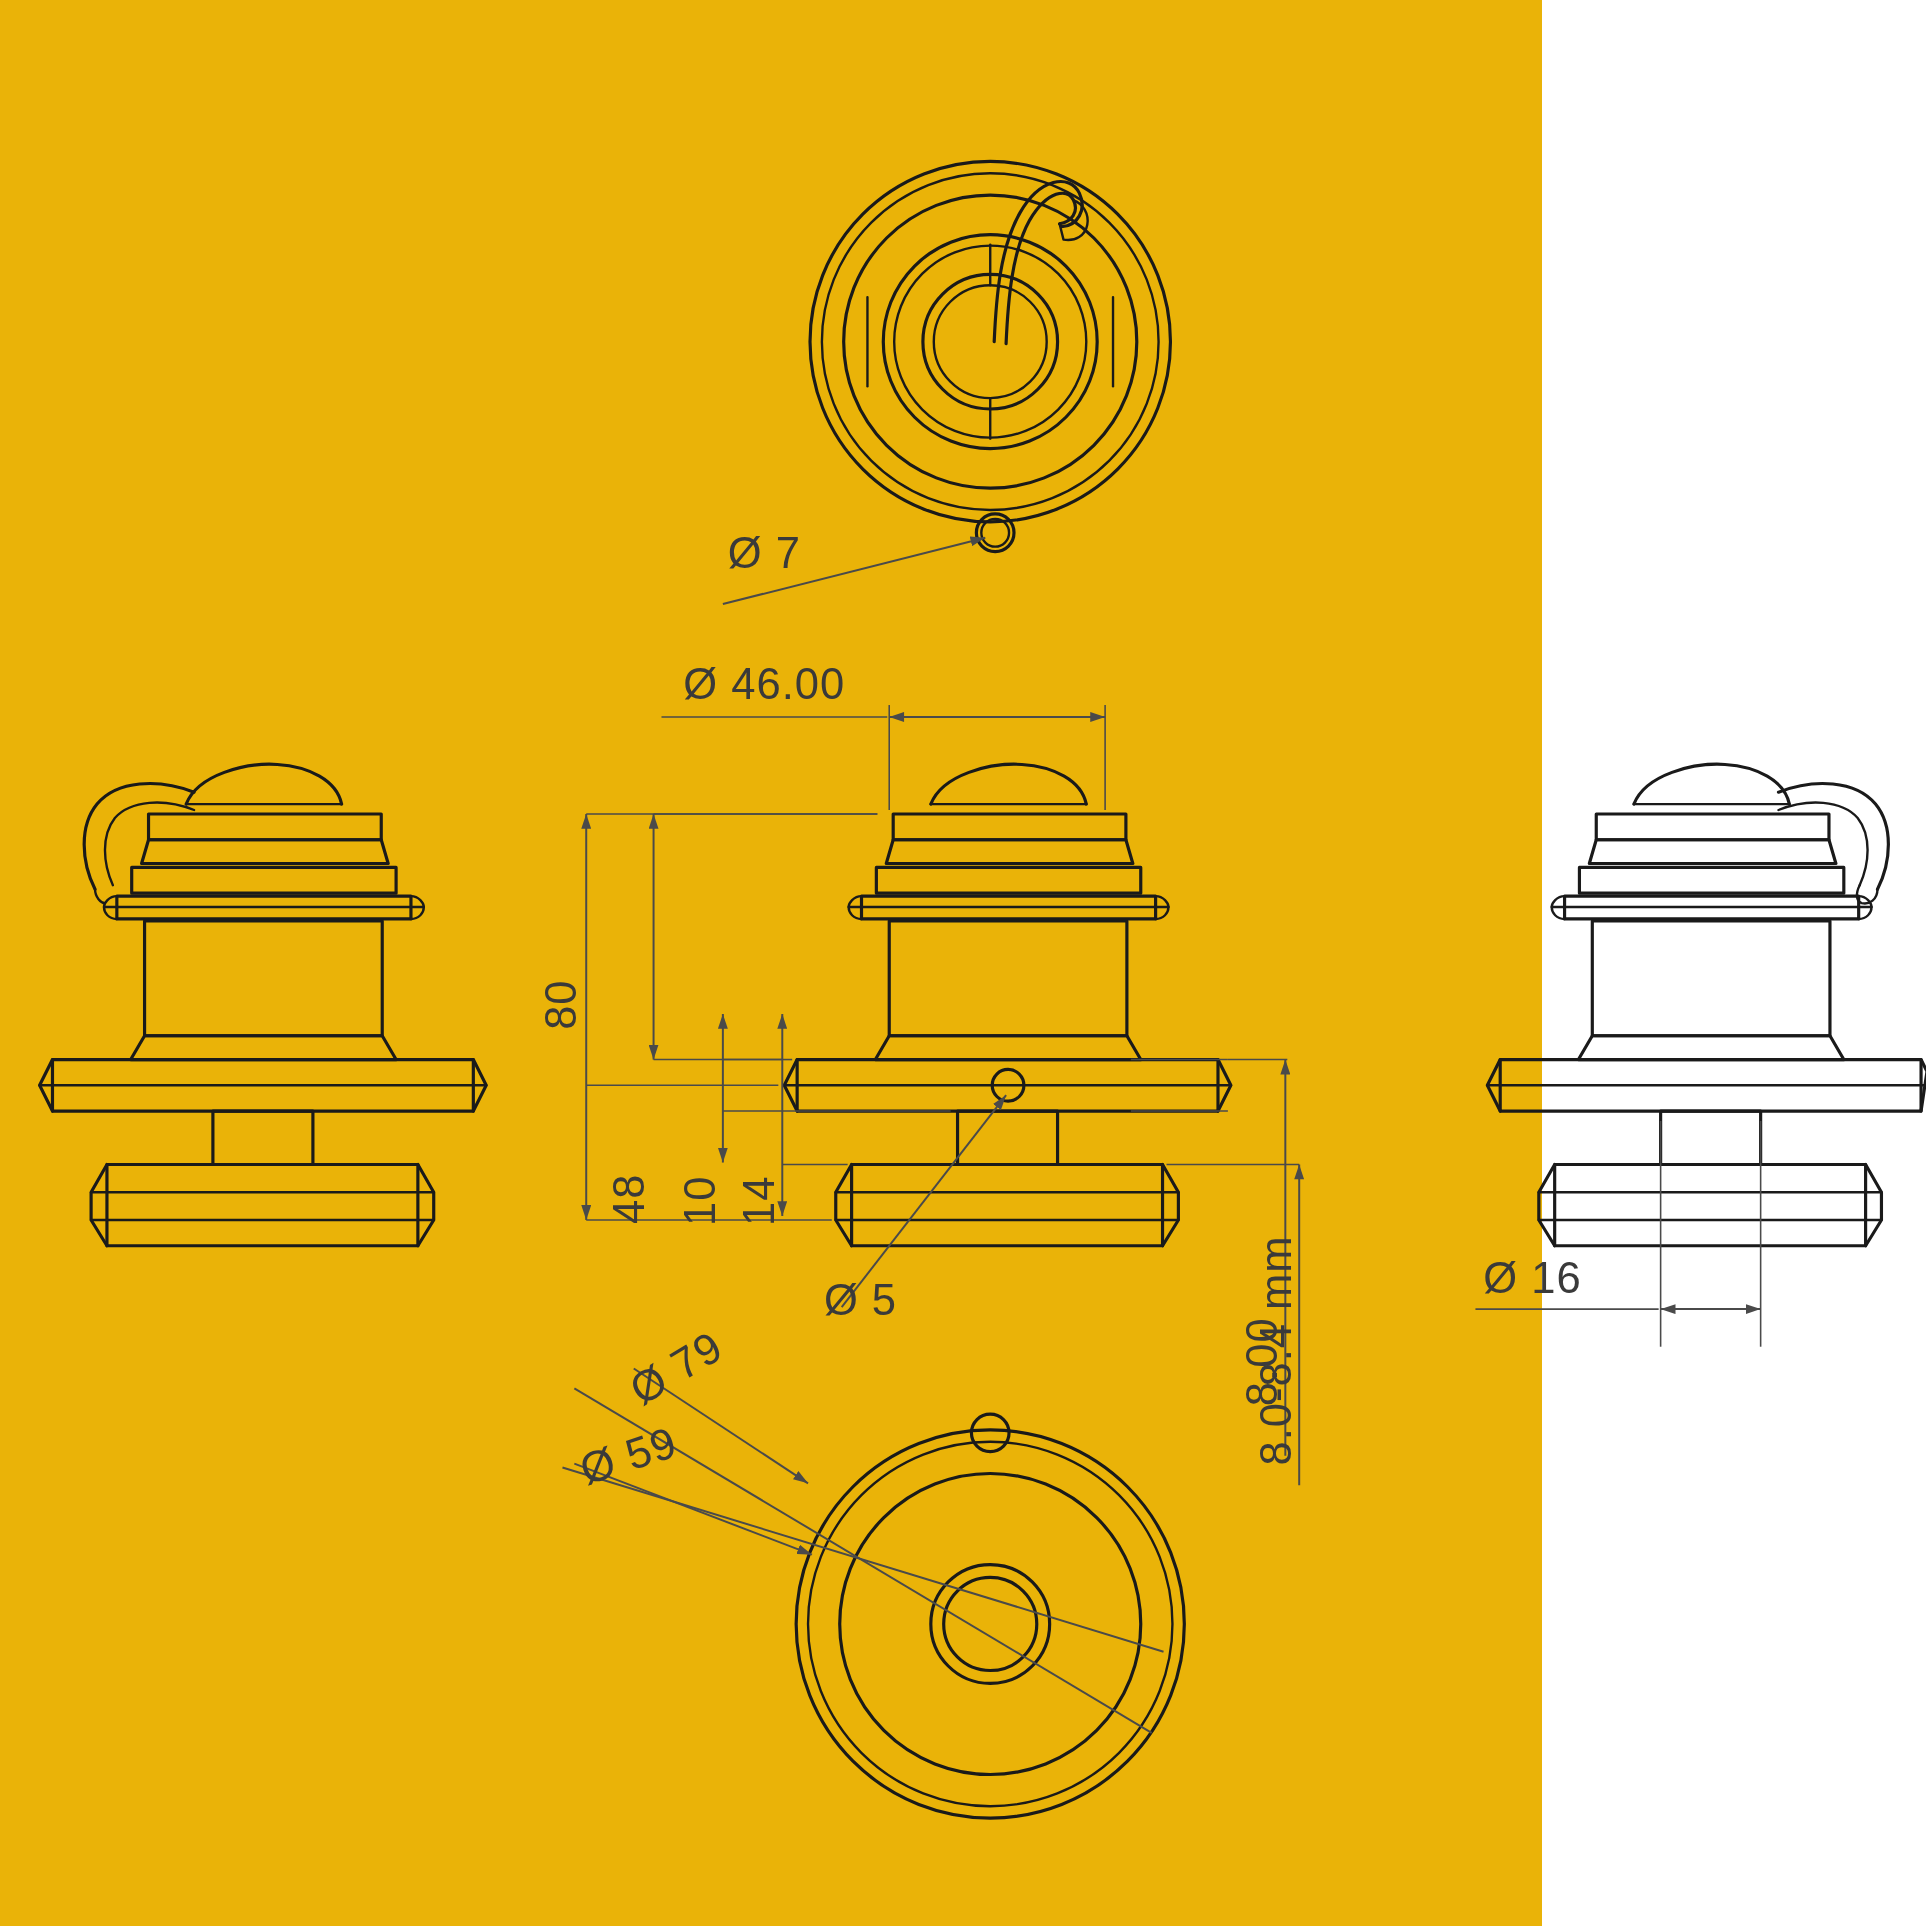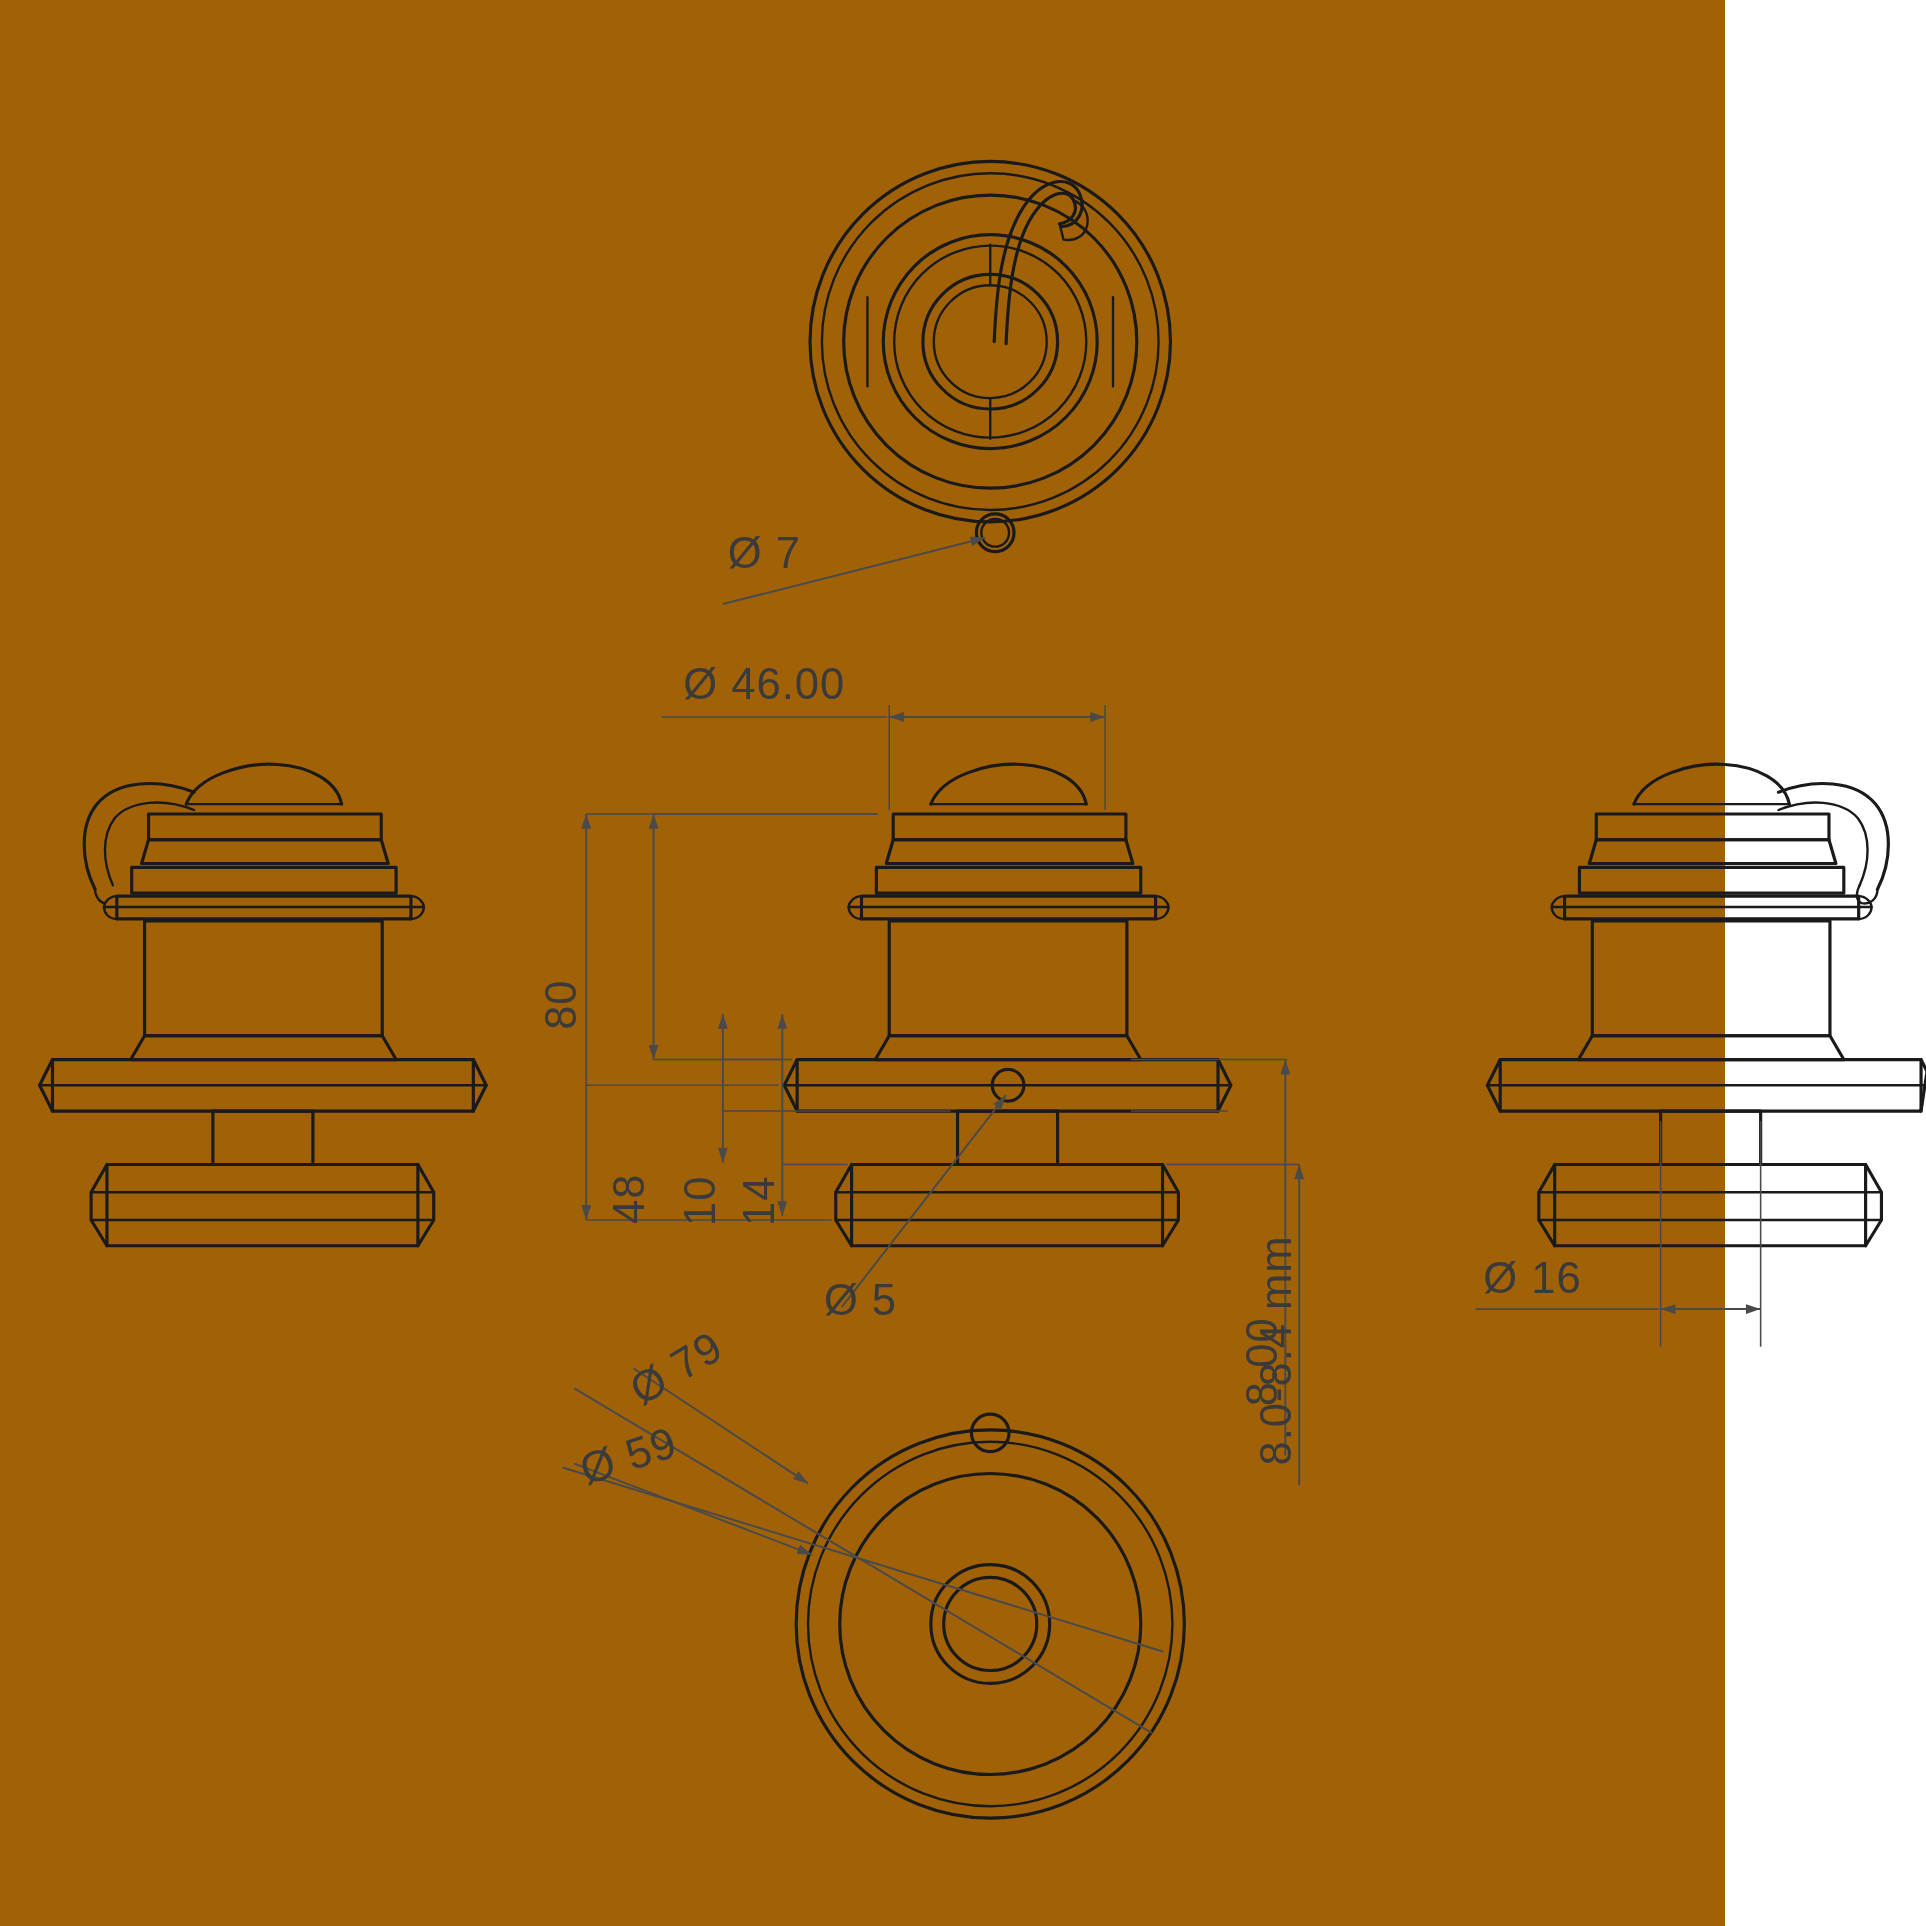--- a/index.html
+++ b/index.html
@@ -8,23 +8,23 @@
     background: #ffffff;
   }
   body {
     width: 1927px;
     height: 1927px;
     font-family: "Liberation Sans", sans-serif;
     overflow: hidden;
   }
   #drawing-root {
     position: relative;
-    width: 1725px;
+    width: 1542px;
     height: 1927px;
-    background: #a16207;
+    background: #eab308;
   }
   svg.tech-drawing {
     display: block;
     width: 1927px;
     height: 1927px;
   }
   .outline {
     fill: none;
     stroke: #1a1a1a;
     stroke-width: 3.2;

